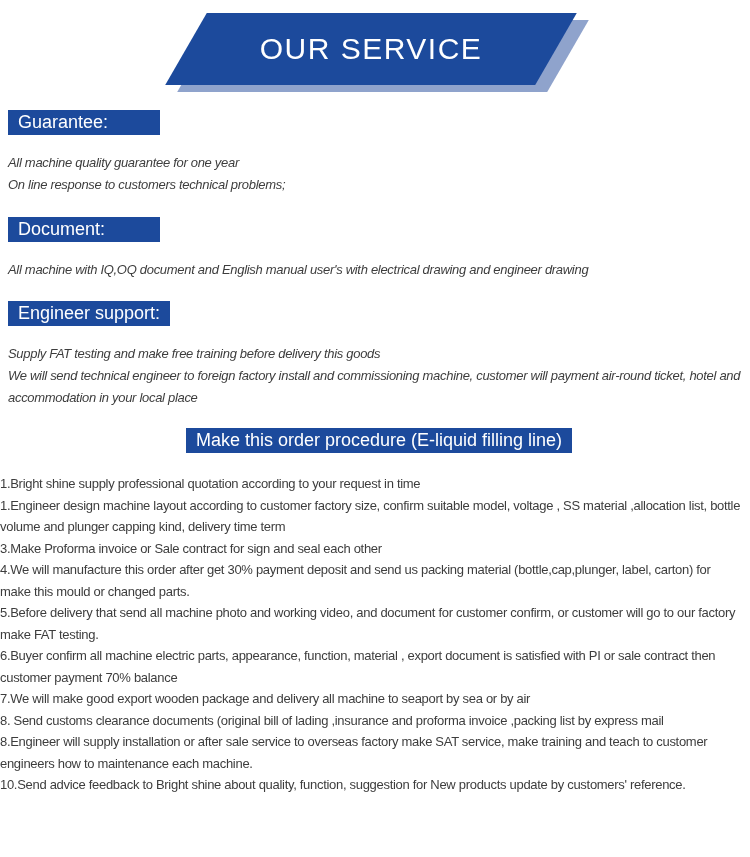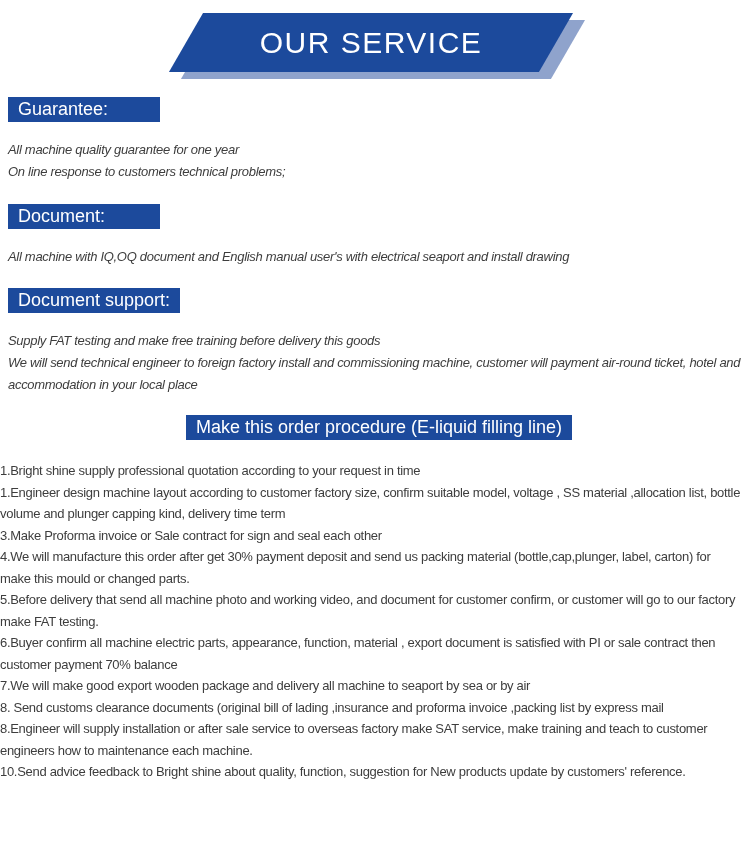--- a/index.html
+++ b/index.html
@@ -15,21 +15,21 @@
     min-height:857px;
     background:#ffffff;
     font-family:"Liberation Sans", sans-serif;
     color:var(--body-text,#3d3d3d);
   }
   
   .banner-wrap{
     position:relative;
     margin:13px 0 0 186px;
     width:370px;
-    height:59px;
+    height:72px;
   }
   .banner-shadow{
     position:absolute;
     left:12px; top:7px;
     width:100%; height:100%;
     background:var(--banner-shadow-blue,#8fa3cc);
     transform:skewX(-30deg);
   }
   .banner-main{
     position:absolute;
@@ -96,25 +96,25 @@
 </div>
 <div class="body-block">
   <p>All machine quality guarantee for one year</p>
   <p>On line response to customers technical problems;</p>
 </div>
 
 <div class="heading-row hr-document">
   <span class="section-heading">Document:</span>
 </div>
 <div class="body-block">
-  <p>All machine with IQ,OQ document and English manual user's with electrical seaport and install drawing</p>
+  <p>All machine with IQ,OQ document and English manual user's with electrical drawing and engineer drawing</p>
 </div>
 
 <div class="heading-row hr-technical">
-  <span class="section-heading">Document support:</span>
+  <span class="section-heading">Engineer support:</span>
 </div>
 <div class="body-block">
   <p>Supply FAT testing and make free training before delivery this goods</p>
   <p>We will send technical engineer to foreign factory install and commissioning machine, customer will payment air-round ticket, hotel and accommodation in your local place</p>
 </div>
 
 <div class="heading-row hr-procedure">
   <span class="section-heading">Make this order procedure (E-liquid filling line)</span>
 </div>
 <div class="list-block">

